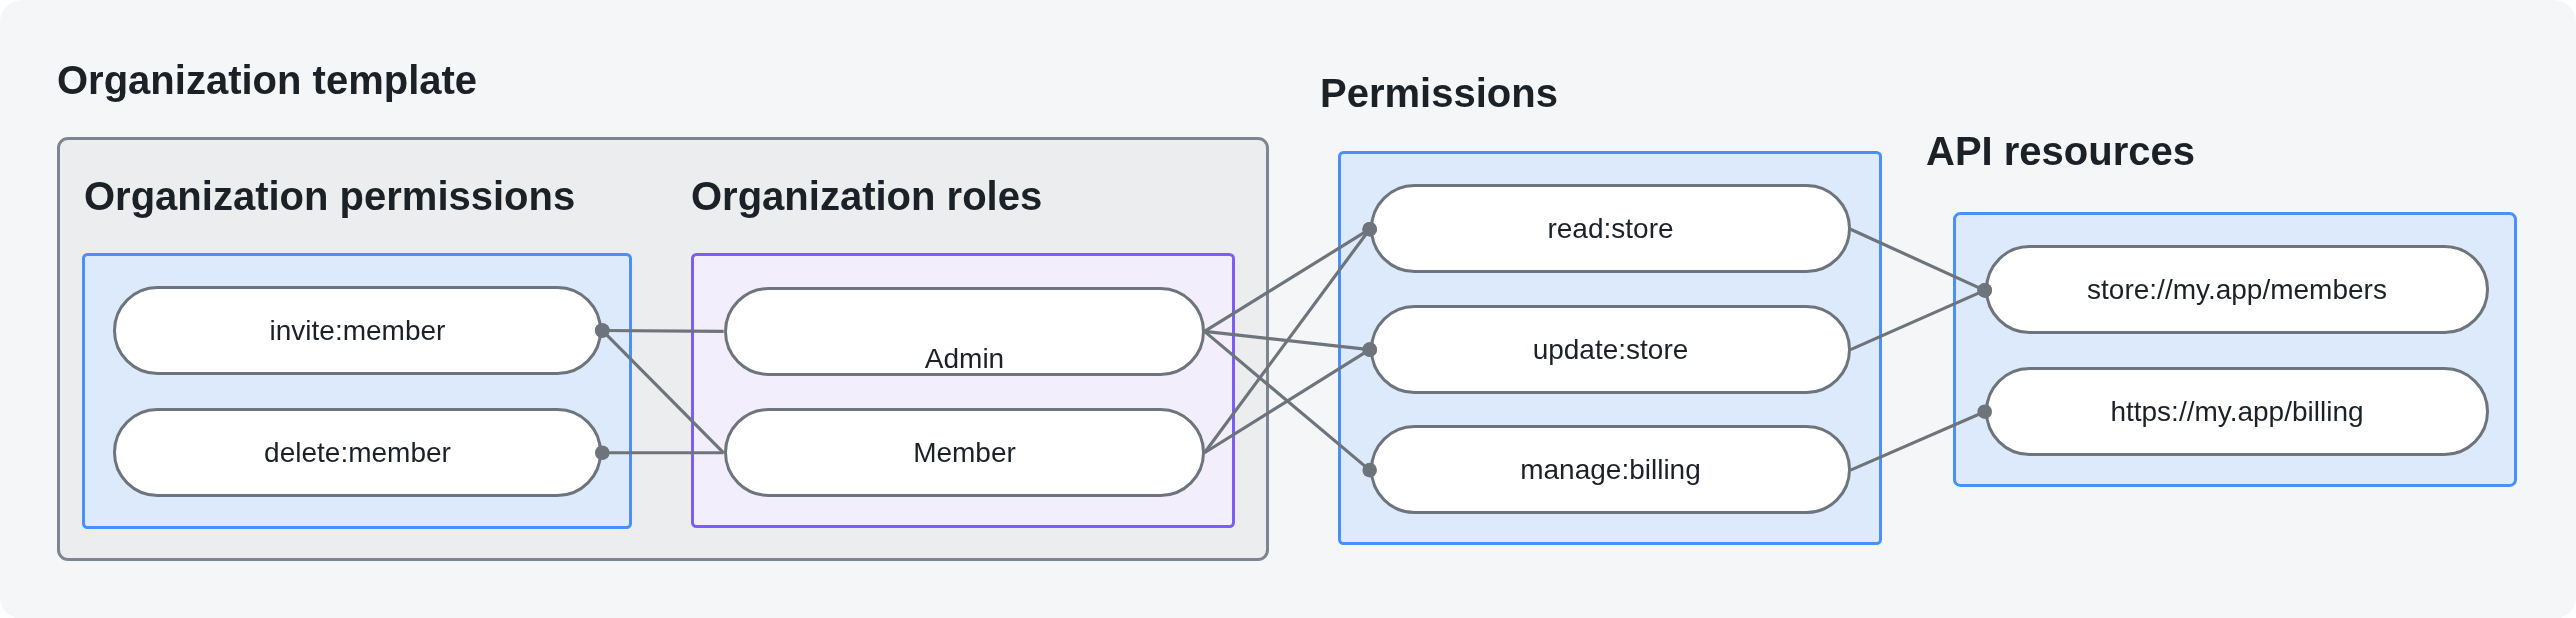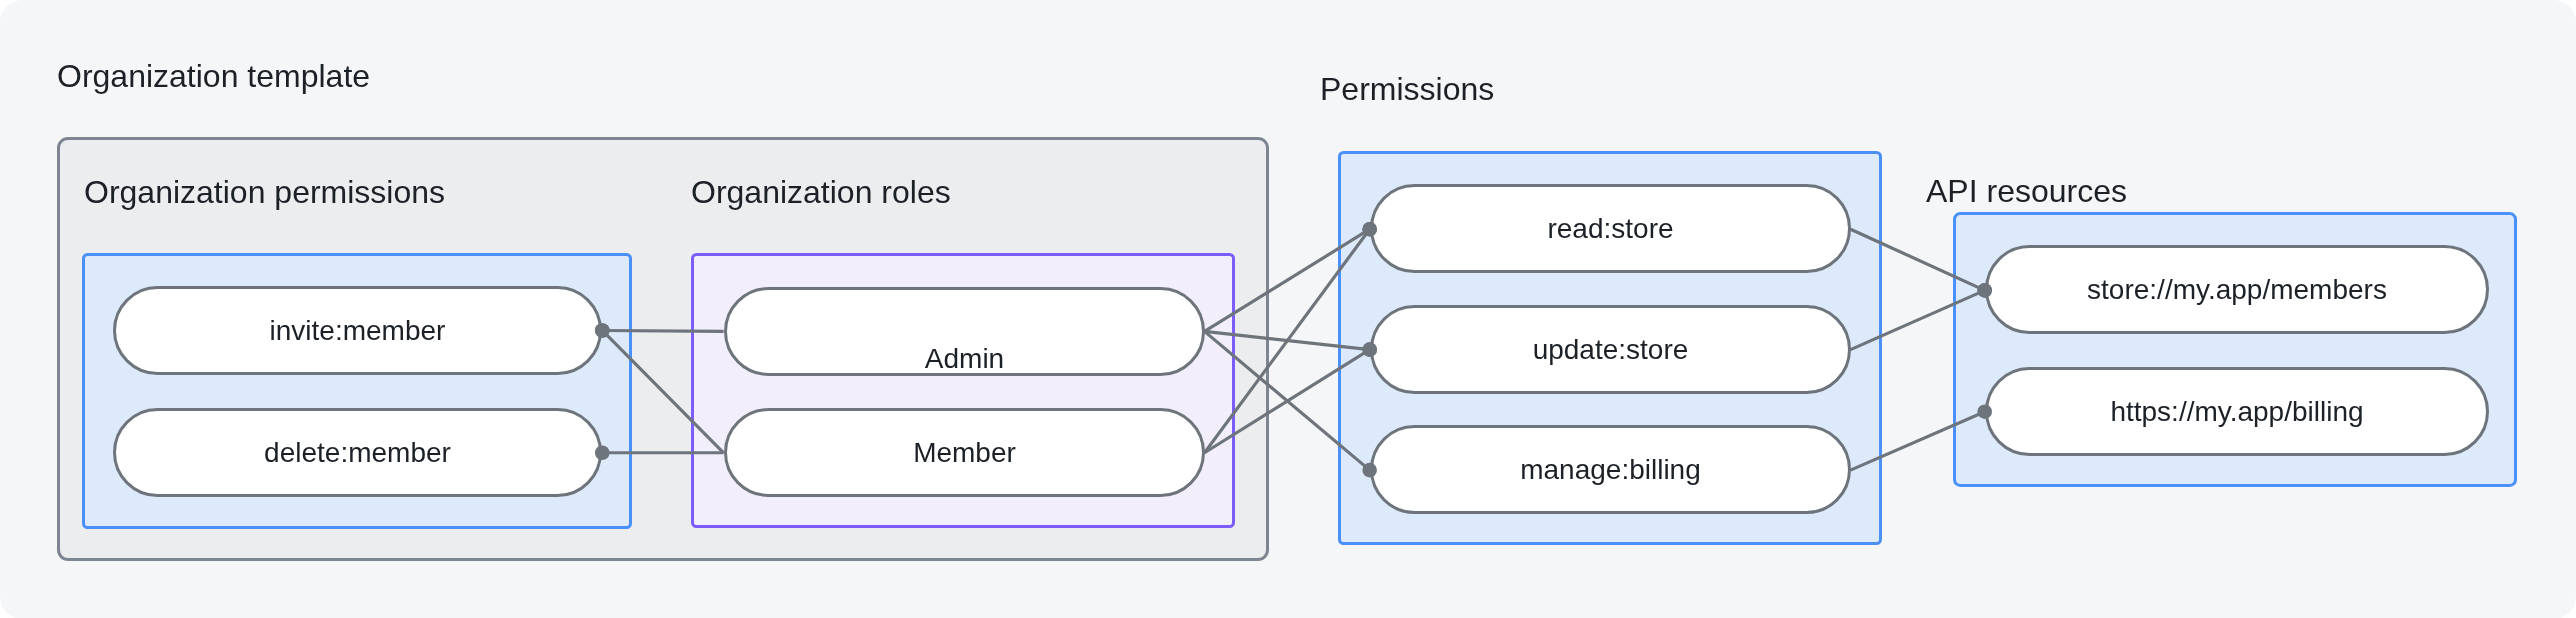--- a/index.html
+++ b/index.html
@@ -7,22 +7,22 @@
     position:relative;
     width:2576px;height:619px;
     background:var(--canvas-bg,#f5f6f7);
     border-radius:22px;
     overflow:hidden;
     font-family:"Liberation Sans",sans-serif;
     color:var(--text,#1c2127);
   }
   .lbl{
     position:absolute;
-    font-size:32px;
-    font-weight:400;
+    font-size:40px;
+    font-weight:700;
     line-height:1;
     white-space:nowrap;
     color:var(--text,#1c2127);
   }
   .box{position:absolute;box-sizing:border-box;}
   .box.gray{
     background:var(--outer-fill,#ebedef);
     border:3.7px solid var(--outer-border,#7d8590);
     border-radius:11px;
   }
@@ -57,21 +57,21 @@
 
 <div class="canvas" id="canvas" style="--canvas-bg: #f5f6f7; --outer-fill: #ebedef; --outer-border: #7d8590; --blue-fill: #dceafb; --blue-border: #4a90f8; --purple-fill: #f3eefc; --purple-border: #7c5cfa; --node-fill: #ffffff; --node-border: #6e747b; --text: #1c2127;">
 
   <div class="lbl" style="left:57px;top:60px;">Organization template</div>
 
   <div class="box gray" style="left:57px;top:137px;width:1212px;height:424px;"></div>
 
   <div class="lbl" style="left:691px;top:176px;">Organization roles</div>
   <div class="lbl" style="left:84px;top:176px;">Organization permissions</div>
   <div class="lbl" style="left:1320px;top:73px;">Permissions</div>
-  <div class="lbl" style="left:1926px;top:131px;margin-top:44px;">API resources</div>
+  <div class="lbl" style="left:1926px;top:131px;">API resources</div>
 
   <div class="box blue" style="left:82px;top:253px;width:550px;height:276px;"></div>
   <div class="box purple" style="left:691px;top:253px;width:544px;height:275px;"></div>
   <div class="box blue" style="left:1338px;top:151px;width:544px;height:394px;"></div>
   <div class="box blue" style="left:1953px;top:212px;width:564px;height:275px;border-radius:7.3px;"></div>
 
   <div class="pill" style="left:113px;top:286px;width:489px;">
     <span>invite:member</span>
   </div>
   <div class="pill" style="left:113px;top:408px;width:489px;">

